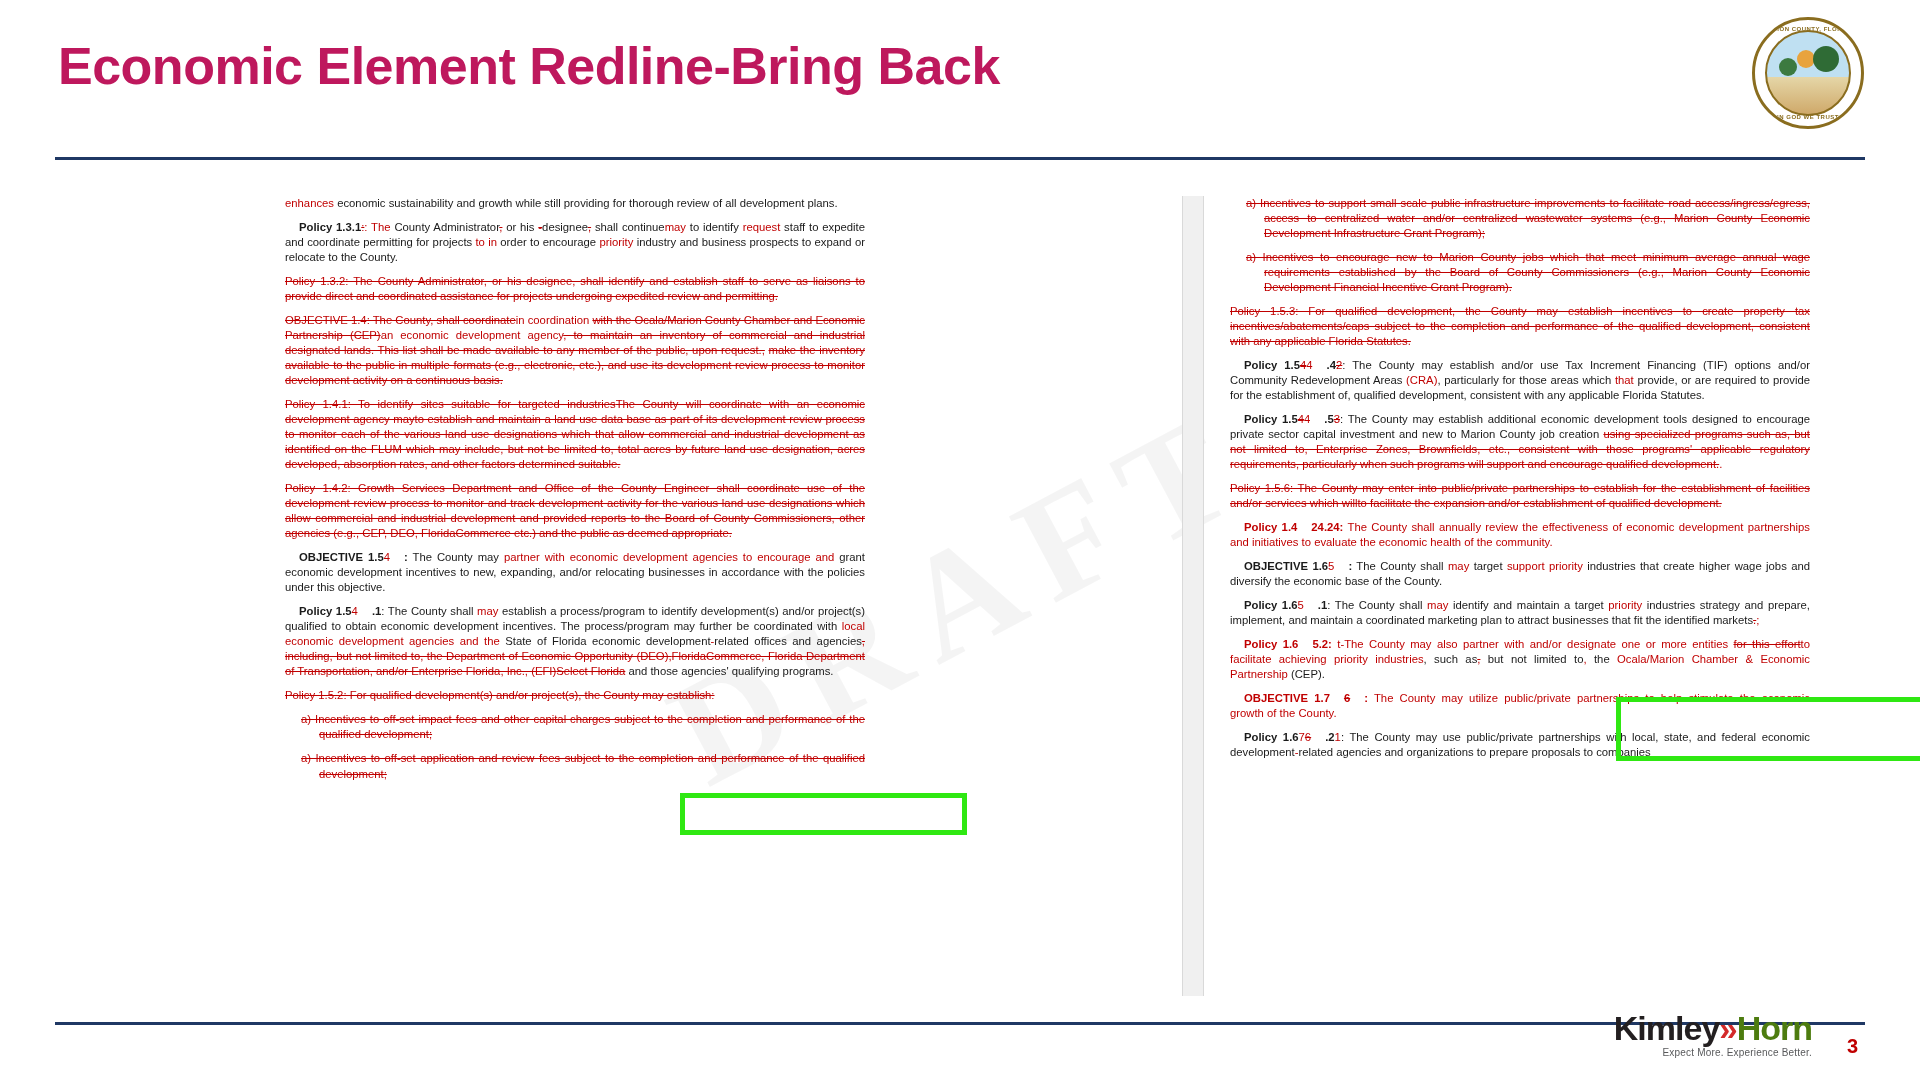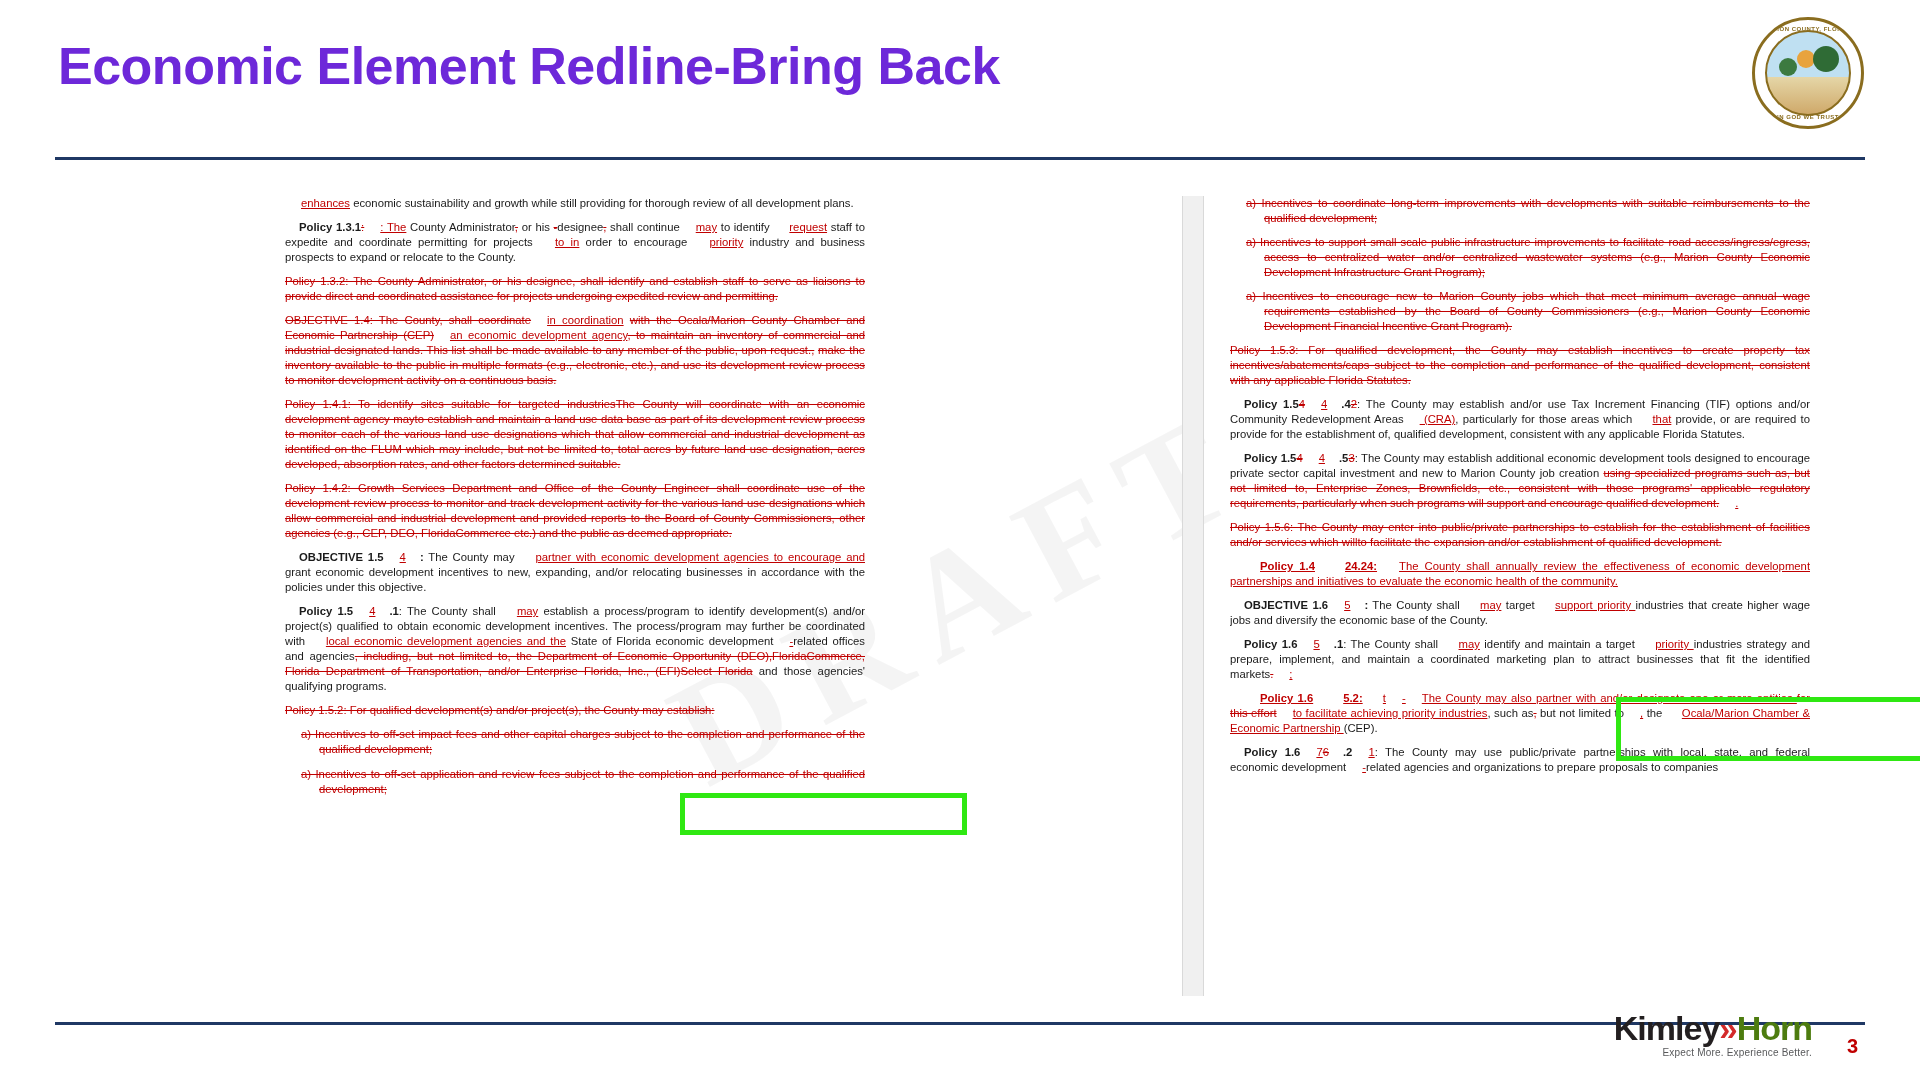--- a/index.html
+++ b/index.html
@@ -8,21 +8,21 @@
     background:#ffffff;
     font-family:"Liberation Sans", sans-serif;
     overflow:hidden;
     position:relative;
   }
   .slide{position:absolute;inset:0;}
 
   
   .title{
     position:absolute;left:58px;top:36px;
-    font-size:52px;font-weight:bold;color:#6d28d9;
+    font-size:52px;font-weight:bold;color:#be185d;
     letter-spacing:-0.5px;white-space:nowrap;
   }
   .header-rule{
     position:absolute;left:55px;right:55px;top:157px;height:3px;background:#1F3864;
   }
   .footer-rule{
     position:absolute;left:55px;right:55px;top:1022px;height:3px;background:#1F3864;
   }
 
   
@@ -60,21 +60,21 @@
   .col{
     position:absolute;top:0;width:580px;height:800px;overflow:hidden;
     font-size:11.3px;line-height:1.33;color:#1a1a1a;text-align:justify;
   }
   .col-left{left:55px;}
   .col-right{left:1000px;}
 
   p{margin:0 0 9px 0;}
   .ind{margin-left:34px;text-indent:-18px;}
   .bold{font-weight:bold;padding-left:14px;}
-  .ins{color:#C00000;text-decoration:underline;margin-left:16px;}
+  .ins{color:#C00000;}
   .del{color:#C00000;text-decoration:line-through;}
 
   
   .hl{
     position:absolute;border:5px solid #2fe812;box-sizing:border-box;pointer-events:none;
   }
   .hl1{left:450px;top:597px;width:287px;height:42px;}
   .hl2{left:1386px;top:501px;width:577px;height:64px;}
 
   
@@ -136,31 +136,31 @@
         <p class=""><span class="del">Policy 1.4.1:   To identify sites suitable for targeted industries</span><span class="del">The County will coordinate with an economic development agency may</span><span class="del">to establish and maintain a land use data base as part of its development review process to monitor each of the various land use designations which </span><span class="del">that allow commercial and industrial development as identified on the FLUM which may include, but not be limited to, total acres by future land use designation, acres developed, absorption rates, and other factors determined suitable.</span></p>
         <p class=""><span class="del">Policy 1.4.2:   Growth Services Department and Office of the County Engineer shall coordinate use of the development review process to monitor and track development activity for the various land use designations which allow commercial and industrial development and provided reports to the Board of County Commissioners, other agencies (e.g., CEP, DEO, FloridaCommerce etc.) and the public as deemed appropriate.</span></p>
         <p class=""><span class="bold">OBJECTIVE 1.5</span><span class="ins">4</span><span class="bold">:</span>  The County may <span class="ins">partner with economic development agencies to encourage and</span> grant economic development incentives to new, expanding, and/or relocating businesses in accordance with the policies under this objective.</p>
         <p class=""><span class="bold">Policy 1.5</span><span class="ins">4</span><span class="bold">.1</span>:  The County shall <span class="ins">may</span> establish a process/program to identify development(s) and/or project(s) qualified to obtain economic development incentives.  The process/program may further be coordinated with <span class="ins">local economic development agencies and the</span> State of Florida economic development<span class="ins">-</span>related offices and agencies<span class="del">, including, but not limited to, the Department of Economic Opportunity (DEO),</span><span class="del">FloridaCommerce, Florida Department of Transportation, and/or Enterprise Florida, Inc., (EFI)</span><span class="del">Select Florida</span> and those agencies' qualifying programs.</p>
         <p class=""><span class="del">Policy 1.5.2:  For qualified development(s) and/or project(s), the County may establish:</span></p>
         <p class="ind"><span class="del">a)   Incentives to off-set impact fees and other capital charges subject to the completion and performance of the qualified development;</span></p>
         <p class="ind"><span class="del">a)   Incentives to off-set application and review fees subject to the completion and performance of the qualified development;</span></p>
       </div>
 
     <div class="col col-right" id="colRight">
-        <p class="ind"><span class="del">a)   Incentives to coordinate long-term improvements with developments with suitable reimbursements to the qualified development;</span></p>
         <p class="ind"><span class="del">a)   Incentives to support small scale public infrastructure improvements to facilitate road access/ingress/egress, access to centralized water and/or centralized wastewater systems (e.g., Marion County Economic Development Infrastructure Grant Program);</span></p>
         <p class="ind"><span class="del">a)   Incentives to encourage new to Marion County jobs which </span><span class="del">that </span><span class="del">meet minimum average annual wage requirements established by the Board of County Commissioners (e.g., Marion County Economic Development Financial Incentive Grant Program).</span></p>
         <p class=""><span class="del">Policy 1.5.3: For qualified development, the County may establish incentives to create property tax incentives/abatements/caps subject to the completion and performance of the qualified development, consistent with any applicable Florida Statutes.</span></p>
         <p class=""><span class="bold">Policy 1.5</span><span class="del">4</span><span class="ins">4</span><span class="bold">.4</span><span class="del">2</span>:  The County may establish and/or use Tax Increment Financing (TIF) options and/or Community Redevelopment Areas<span class="ins"> (CRA)</span>, particularly for those areas which <span class="ins">that</span> provide, or are required to provide for the establishment of, qualified development, consistent with any applicable Florida Statutes.</p>
         <p class=""><span class="bold">Policy 1.5</span><span class="del">4</span><span class="ins">4</span><span class="bold">.5</span><span class="del">3</span>:  The County may establish additional economic development tools designed to encourage private sector capital investment and new to Marion County job creation <span class="del">using specialized programs such as, but not limited to, Enterprise Zones, Brownfields, etc., consistent with those programs' applicable regulatory requirements, particularly when such programs will support and encourage qualified development.</span><span class="ins">.</span></p>
         <p class=""><span class="del">Policy 1.5.6:  The County may enter into public/private partnerships </span><span class="del">to establish for the establishment of facilities and/or services which will</span><span class="del">to facilitate the expansion and/or establishment of qualified development.</span></p>
         <p class=""><span class="ins bold">Policy 1.4</span><span class="ins bold">24.24:</span> <span class="ins">The County shall annually review the effectiveness of economic development partnerships and initiatives to evaluate the economic health of the community.</span></p>
         <p class=""><span class="bold">OBJECTIVE 1.6</span><span class="ins">5</span><span class="bold">:</span>  The County shall <span class="ins">may</span> target <span class="ins">support priority </span>industries that create higher wage jobs and diversify the economic base of the County.</p>
         <p class=""><span class="bold">Policy 1.6</span><span class="ins">5</span><span class="bold">.1</span>:  The County shall <span class="ins">may</span> identify and maintain a target <span class="ins">priority </span>industries strategy and prepare, implement, and maintain a coordinated marketing plan to attract businesses that fit the identified markets<span class="del">.</span><span class="ins">;</span></p>
         <p class=""><span class="ins bold">Policy 1.6</span><span class="ins bold">5.2:</span> <span class="ins">t</span><span class="ins">-</span><span class="ins">The County may also partner with and/or designate one or more entities </span><span class="del">for this effort</span><span class="ins">to facilitate achieving priority industries</span>, such as<span class="del">,</span> but not limited to<span class="ins">,</span> the <span class="ins">Ocala/Marion Chamber &amp; Economic Partnership </span>(CEP).</p>
+        <p class=""><span class="ins bold">OBJECTIVE 1.7</span><span class="del bold">6</span><span class="ins bold">:</span>  <span class="ins">The County may utilize public/private partnerships to help stimulate the economic growth of the County.</span></p>
         <p class=""><span class="bold">Policy 1.6</span><span class="ins">7</span><span class="del">6</span><span class="bold">.2</span><span class="ins">1</span>:  The County may use public/private partnerships with local, state, and federal economic development<span class="ins">-</span>related agencies and organizations to prepare proposals to companies</p>
       </div>
 
     <div class="hl hl1"></div>
     <div class="hl hl2"></div>
   </div>
 
   <div class="footer-rule"></div>
   <div class="logo">
     <div class="logo-main">

